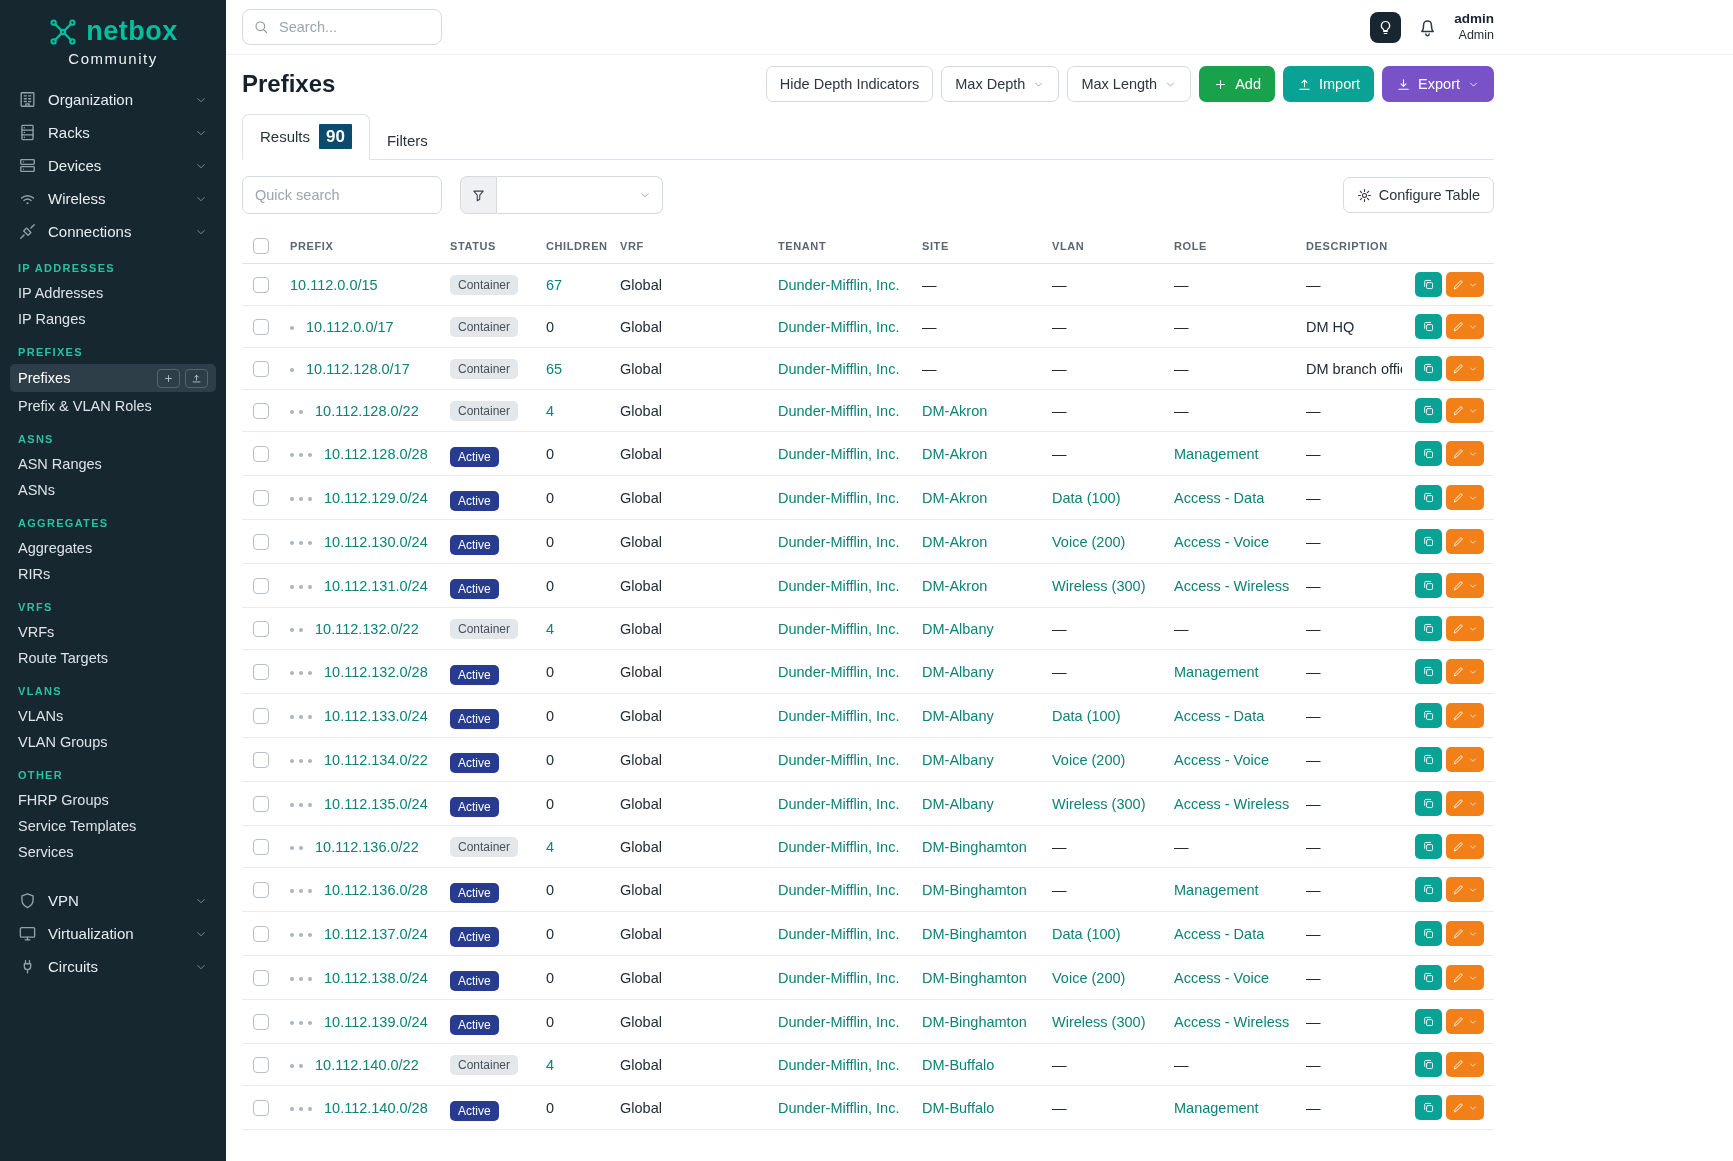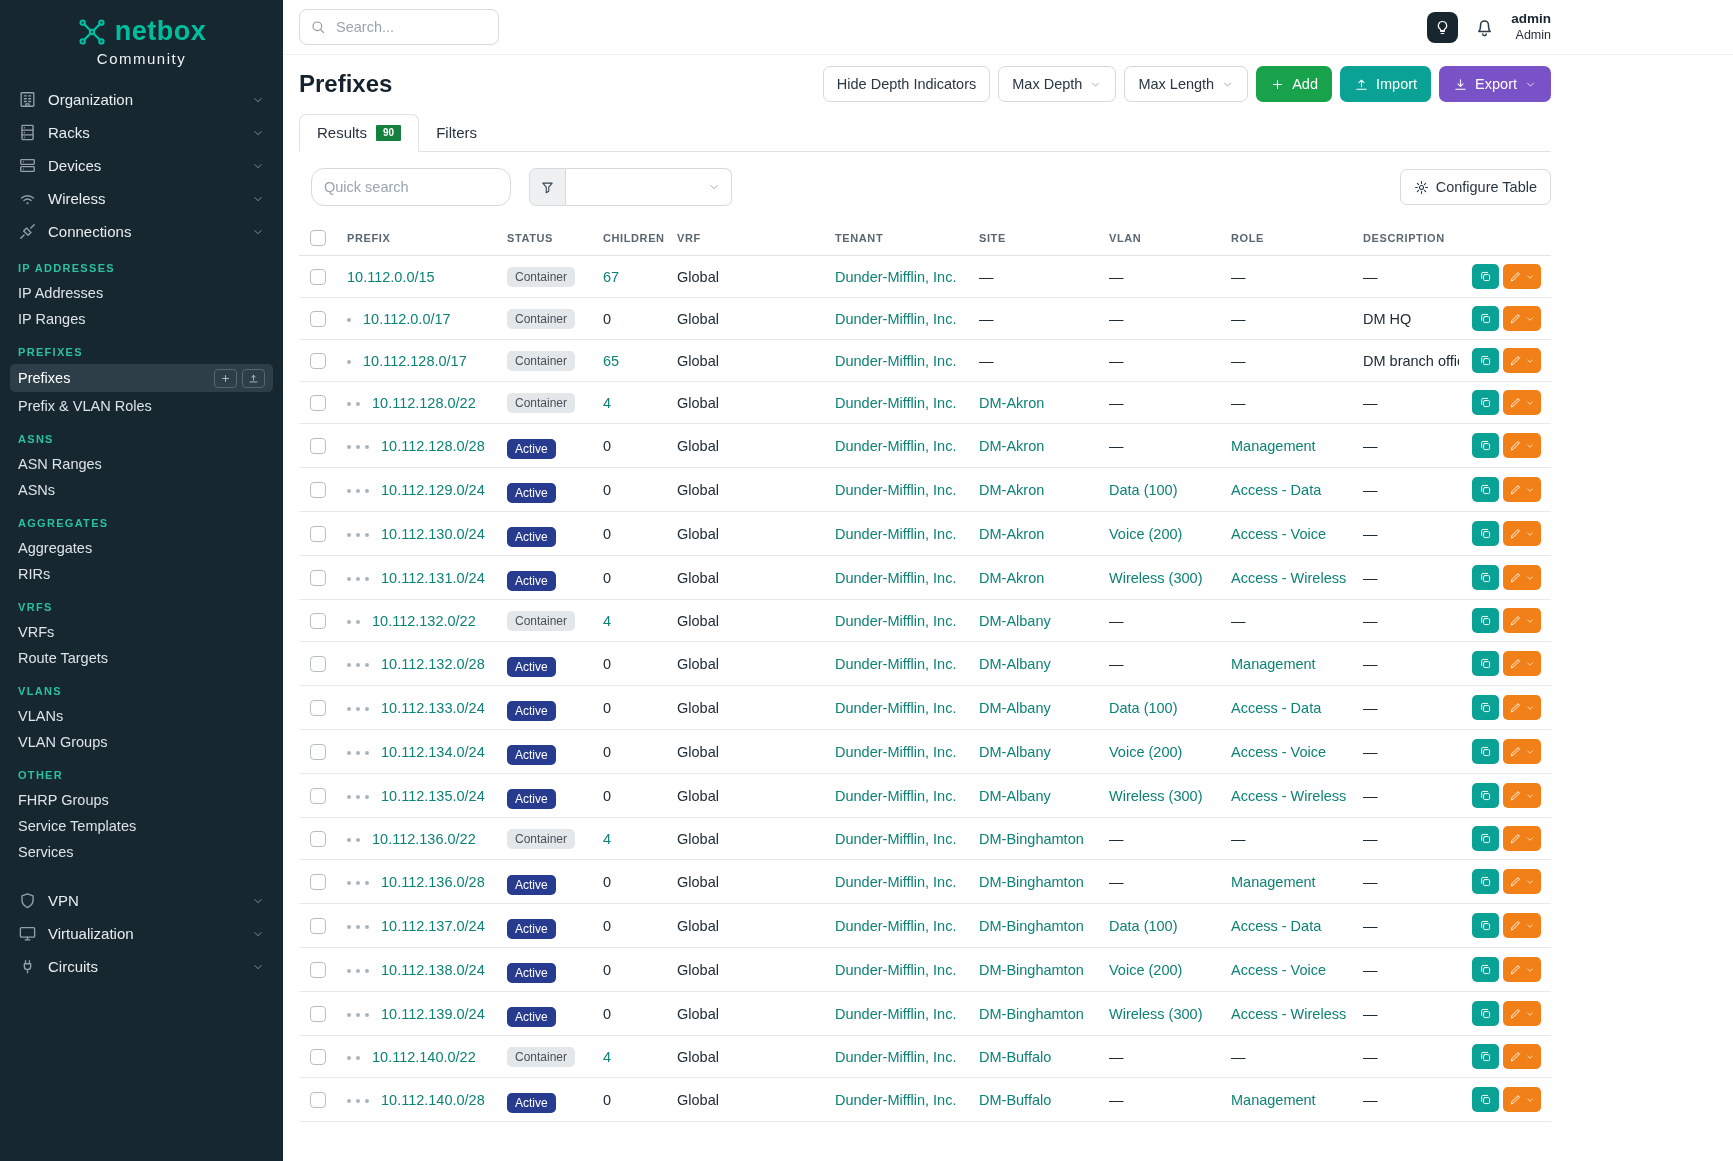--- a/index.html
+++ b/index.html
@@ -2,21 +2,21 @@
 <html><head>
 <meta charset="utf-8">
 <style>
   * { margin:0; padding:0; box-sizing:border-box; }
   html,body { width:1733px; height:1161px; overflow:hidden; background:#fff;
               font-family:"Liberation Sans", sans-serif; color:#1b2733; }
   button, input { font-family:inherit; font-size:inherit; }
   .app { display:flex; width:100%; height:100%; }
 
   
-  .sidebar { width:283px; flex-shrink:0; height:100%; background:#16272f; color:#dde3e8; overflow:hidden; }
+  .sidebar { width:226px; flex-shrink:0; height:100%; background:#16272f; color:#dde3e8; overflow:hidden; }
   .brand { padding:16px 0 6px; text-align:center; cursor:pointer; }
   .brand-row { display:flex; justify-content:center; align-items:center; gap:8px; }
   .brand-logo .ic { width:30px; height:30px; color:#00bf9f; }
   .brand-name { color:#00bf9f; font-size:27px; font-weight:bold; letter-spacing:.5px; }
   .brand-sub { color:#eef2f4; font-size:15px; margin-top:3px; letter-spacing:1.5px; }
 
   .nav { padding:10px 10px 0; }
   .nav-item { display:flex; align-items:center; gap:11px; padding:7px 8px; border-radius:6px;
               color:#e8edf0; font-size:15px; cursor:pointer; }
   .nav-item .ic { width:19px; height:19px; color:#93a1ab; flex-shrink:0; }
@@ -64,25 +64,25 @@
   .btn .ic.chev { width:13px; height:13px; color:#9aa6af; }
   .btn-green { background:#17a24b; color:#fff; }
   .btn-teal { background:#0aa294; color:#fff; }
   .btn-purple { background:#7a52c7; color:#ffffff; }
   .btn-green .ic, .btn-teal .ic, .btn-purple .ic { color:#fff; }
   .btn .ic.chev-light { color:rgba(255,255,255,.85); }
 
   .tabs { display:flex; margin-top:12px; border-bottom:1px solid #dde2e6; align-items:flex-end; }
   .tab { padding:9px 17px 10px; font-size:15px; color:#26323d; display:flex; align-items:center; gap:9px; cursor:pointer; }
   .tab.active { border:1px solid #dde2e6; border-bottom:1px solid #fff; border-radius:7px 7px 0 0; margin-bottom:-1px; background:#fff; }
-  .tab-badge { background:#15803d; color:#fff; font-size:10px; padding:2.5px 7px; border-radius:1px; font-weight:bold; }
+  .tab-badge { background:#0c4a6e; color:#fff; font-size:17px; padding:2.5px 7px; border-radius:1px; font-weight:bold; }
 
   .controls { display:flex; align-items:center; margin-top:16px; }
-  .quick-search { width:200px; height:38px; border:1px solid #d5dade; border-radius:13px; padding:0 12px;
-                  font-size:14.5px; color:#2a3642; outline:none;margin-left:12px; }
+  .quick-search { width:200px; height:38px; border:1px solid #d5dade; border-radius:7px; padding:0 12px;
+                  font-size:14.5px; color:#2a3642; outline:none; }
   .quick-search::placeholder { color:#9aa5ae; }
   .filter-group { display:flex; margin-left:18px; }
   .filter-btn { width:37px; height:38px; background:#eef0f2; border:1px solid #d5dade; border-radius:7px 0 0 7px;
                 display:flex; align-items:center; justify-content:center; cursor:pointer; }
   .filter-btn .ic { width:15px; height:15px; color:#33424d; }
   .filter-select { width:166px; height:38px; border:1px solid #d5dade; border-left:none; border-radius:0 7px 7px 0;
                    display:flex; align-items:center; justify-content:flex-end; padding:0 10px; background:#fff; cursor:pointer; }
   .filter-select .ic { width:14px; height:14px; color:#9aa6af; }
   .configure-btn { margin-left:auto; }
   .configure-btn .ic { color:#2a3642; }
@@ -763,21 +763,21 @@
                       </svg>
                       <svg class="ic chev" viewBox="0 0 24 24" fill="none" stroke="currentColor" stroke-width="1.7" stroke-linecap="round" stroke-linejoin="round">
                         <path d="M6.5 9.5l5.5 5.5 5.5-5.5"></path>
                       </svg>
                     </button>
                   </div>
                 </td>
               </tr>
               <tr>
                 <td class="td-check"><input type="checkbox" class="rowcheck" style=""></td>
-                <td><span class="depth-dots"><span class="depth-dot"></span><span class="depth-dot"></span><span class="depth-dot"></span></span><a class="lnk">10.112.134.0/24</a></td>
+                <td><span class="depth-dots"><span class="depth-dot"></span><span class="depth-dot"></span><span class="depth-dot"></span></span><a class="lnk">10.112.134.0/22</a></td>
                 <td><span class="badge badge-active">Active</span></td>
                 <td><span>0</span></td>
                 <td><span>Global</span></td>
                 <td><a class="lnk">Dunder-Mifflin, Inc.</a></td>
                 <td><a class="lnk">DM-Albany</a></td>
                 <td><a class="lnk">Voice (200)</a></td>
                 <td><a class="lnk">Access - Voice</a></td>
                 <td><span>—</span></td>
                 <td>
                   <div class="row-actions">

